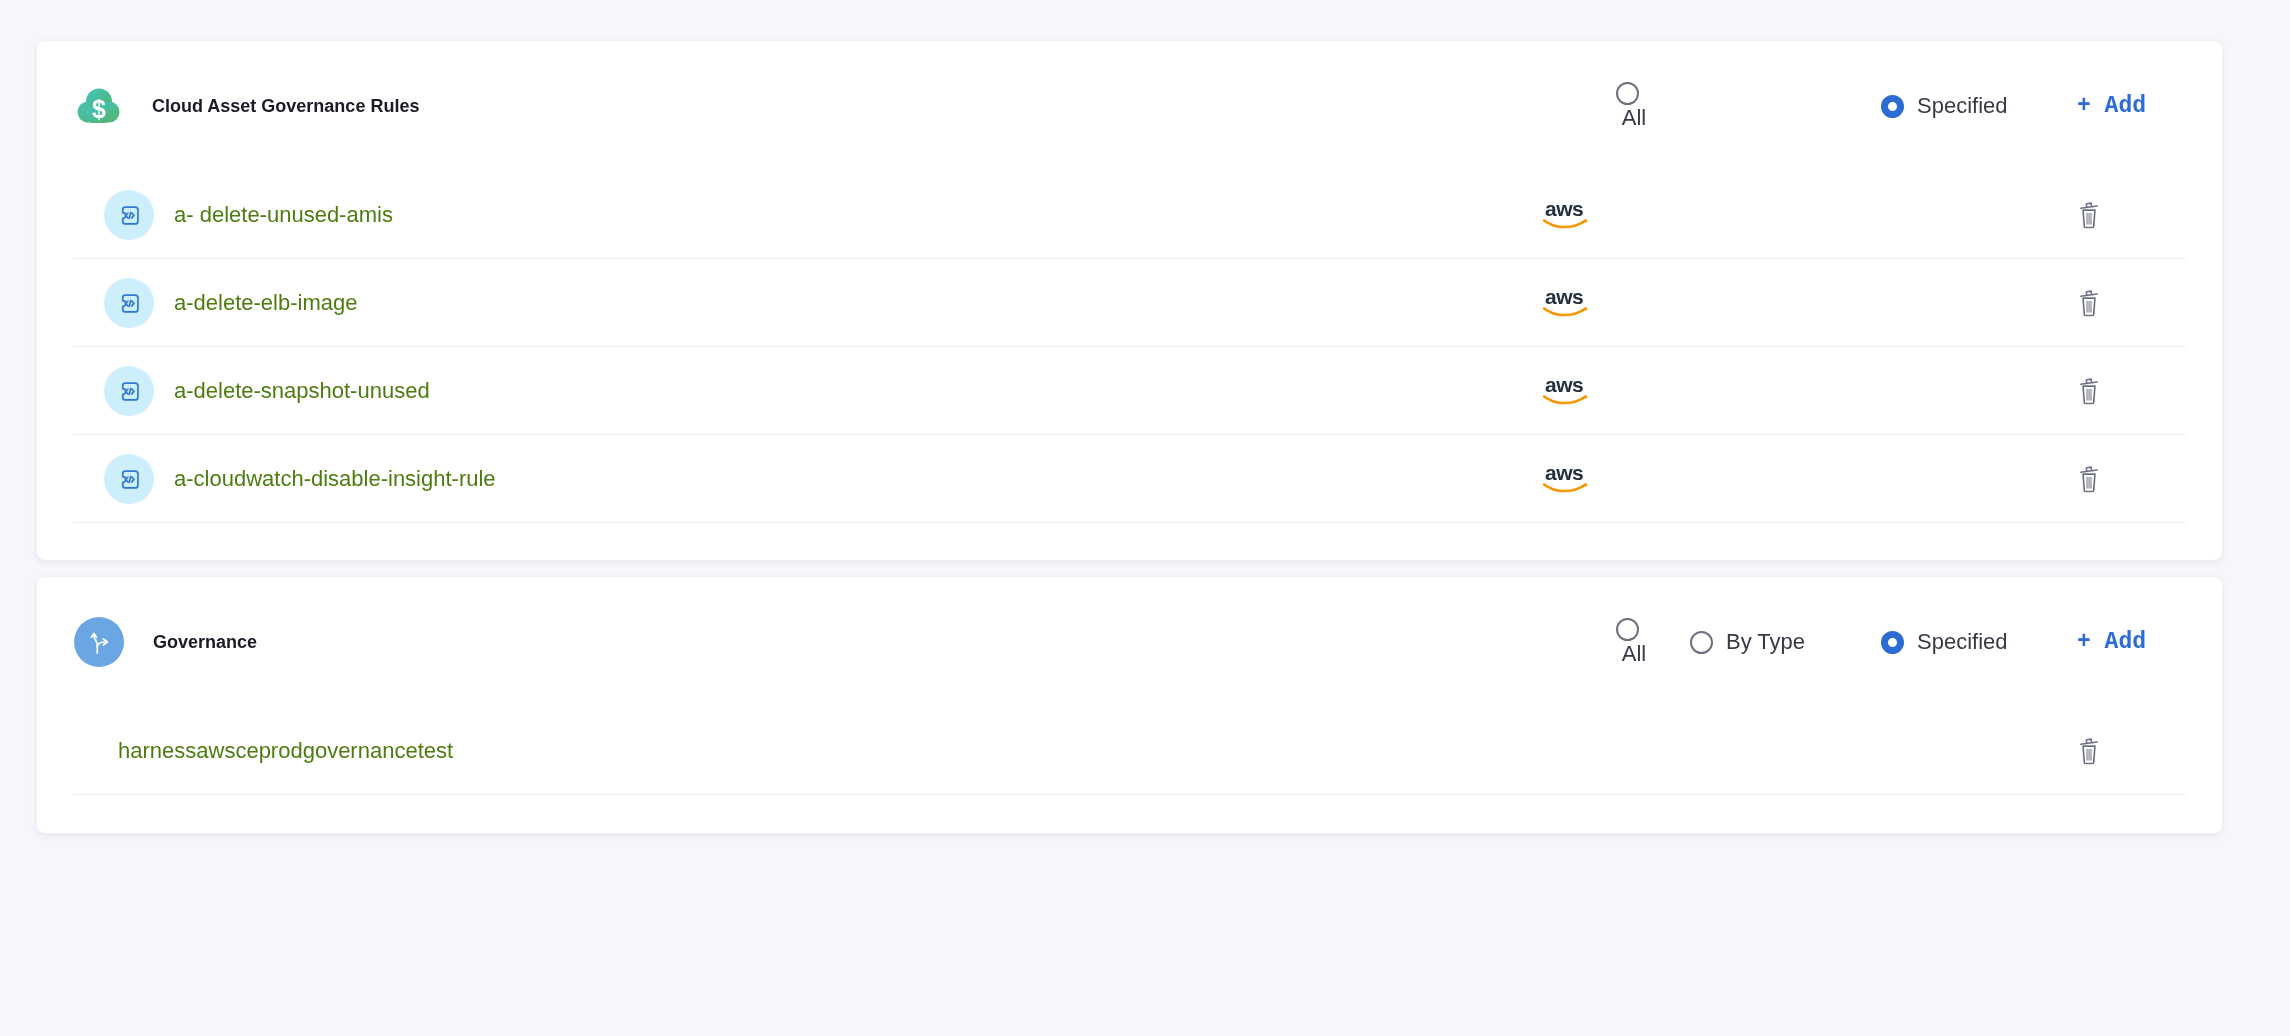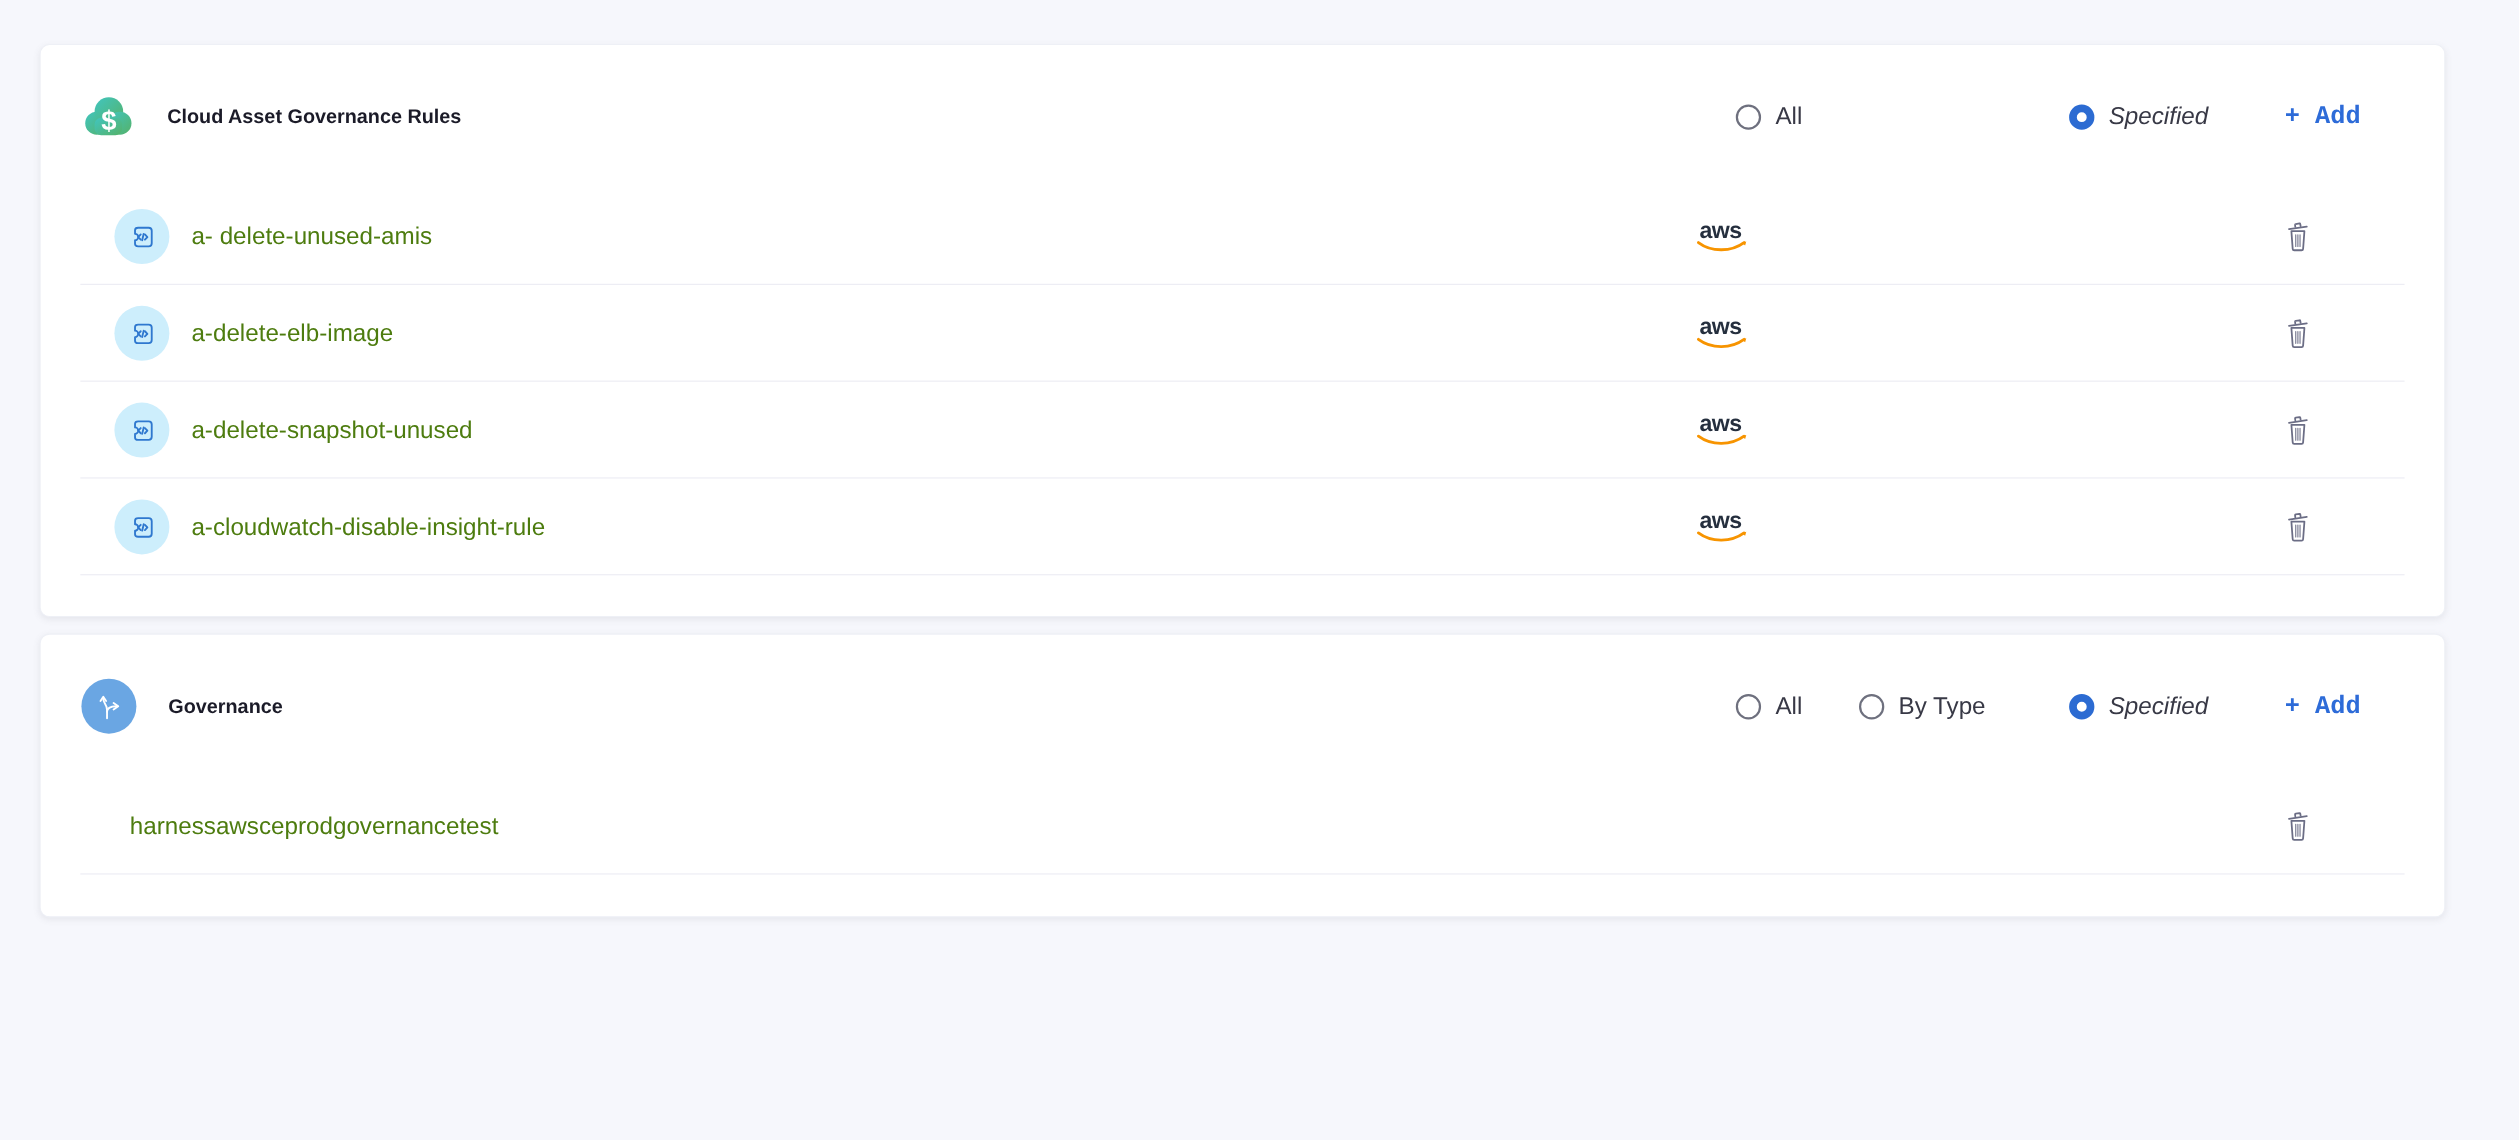--- a/index.html
+++ b/index.html
@@ -37,23 +37,23 @@
   }
   .hicon{flex:0 0 auto;display:flex;align-items:center;justify-content:center;}
   .hicon.gov{width:48px;height:40px;margin-right:30px;}
   .hicon.conn{
     width:50px;height:50px;border-radius:50%;
     background:#6aa6e3;margin-right:29px;
   }
 
   .controls{margin-left:auto;display:flex;align-items:center;}
   .radio-item{display:flex;align-items:center;}
-  .col-all{width:112px;}
+  .col-all{width:112px;flex-direction:column;}
   .col-bytype{width:191px;}
-  .col-specified{width:196px;font-style:italic;}
+  .col-specified{width:196px;}
   .radio{
     box-sizing:border-box;
     width:23px;height:23px;border-radius:50%;
     border:2px solid #6e707e;background:#ffffff;
     margin-right:13px;flex:0 0 auto;cursor:pointer;
   }
   .radio.checked{border:7px solid #2c6bd2;}
   .radio-label{font-size:22px;color:#383946;cursor:pointer;white-space:nowrap;}
   .add-btn{
     font-size:23px;font-weight:700;color:#2d6bd8;

